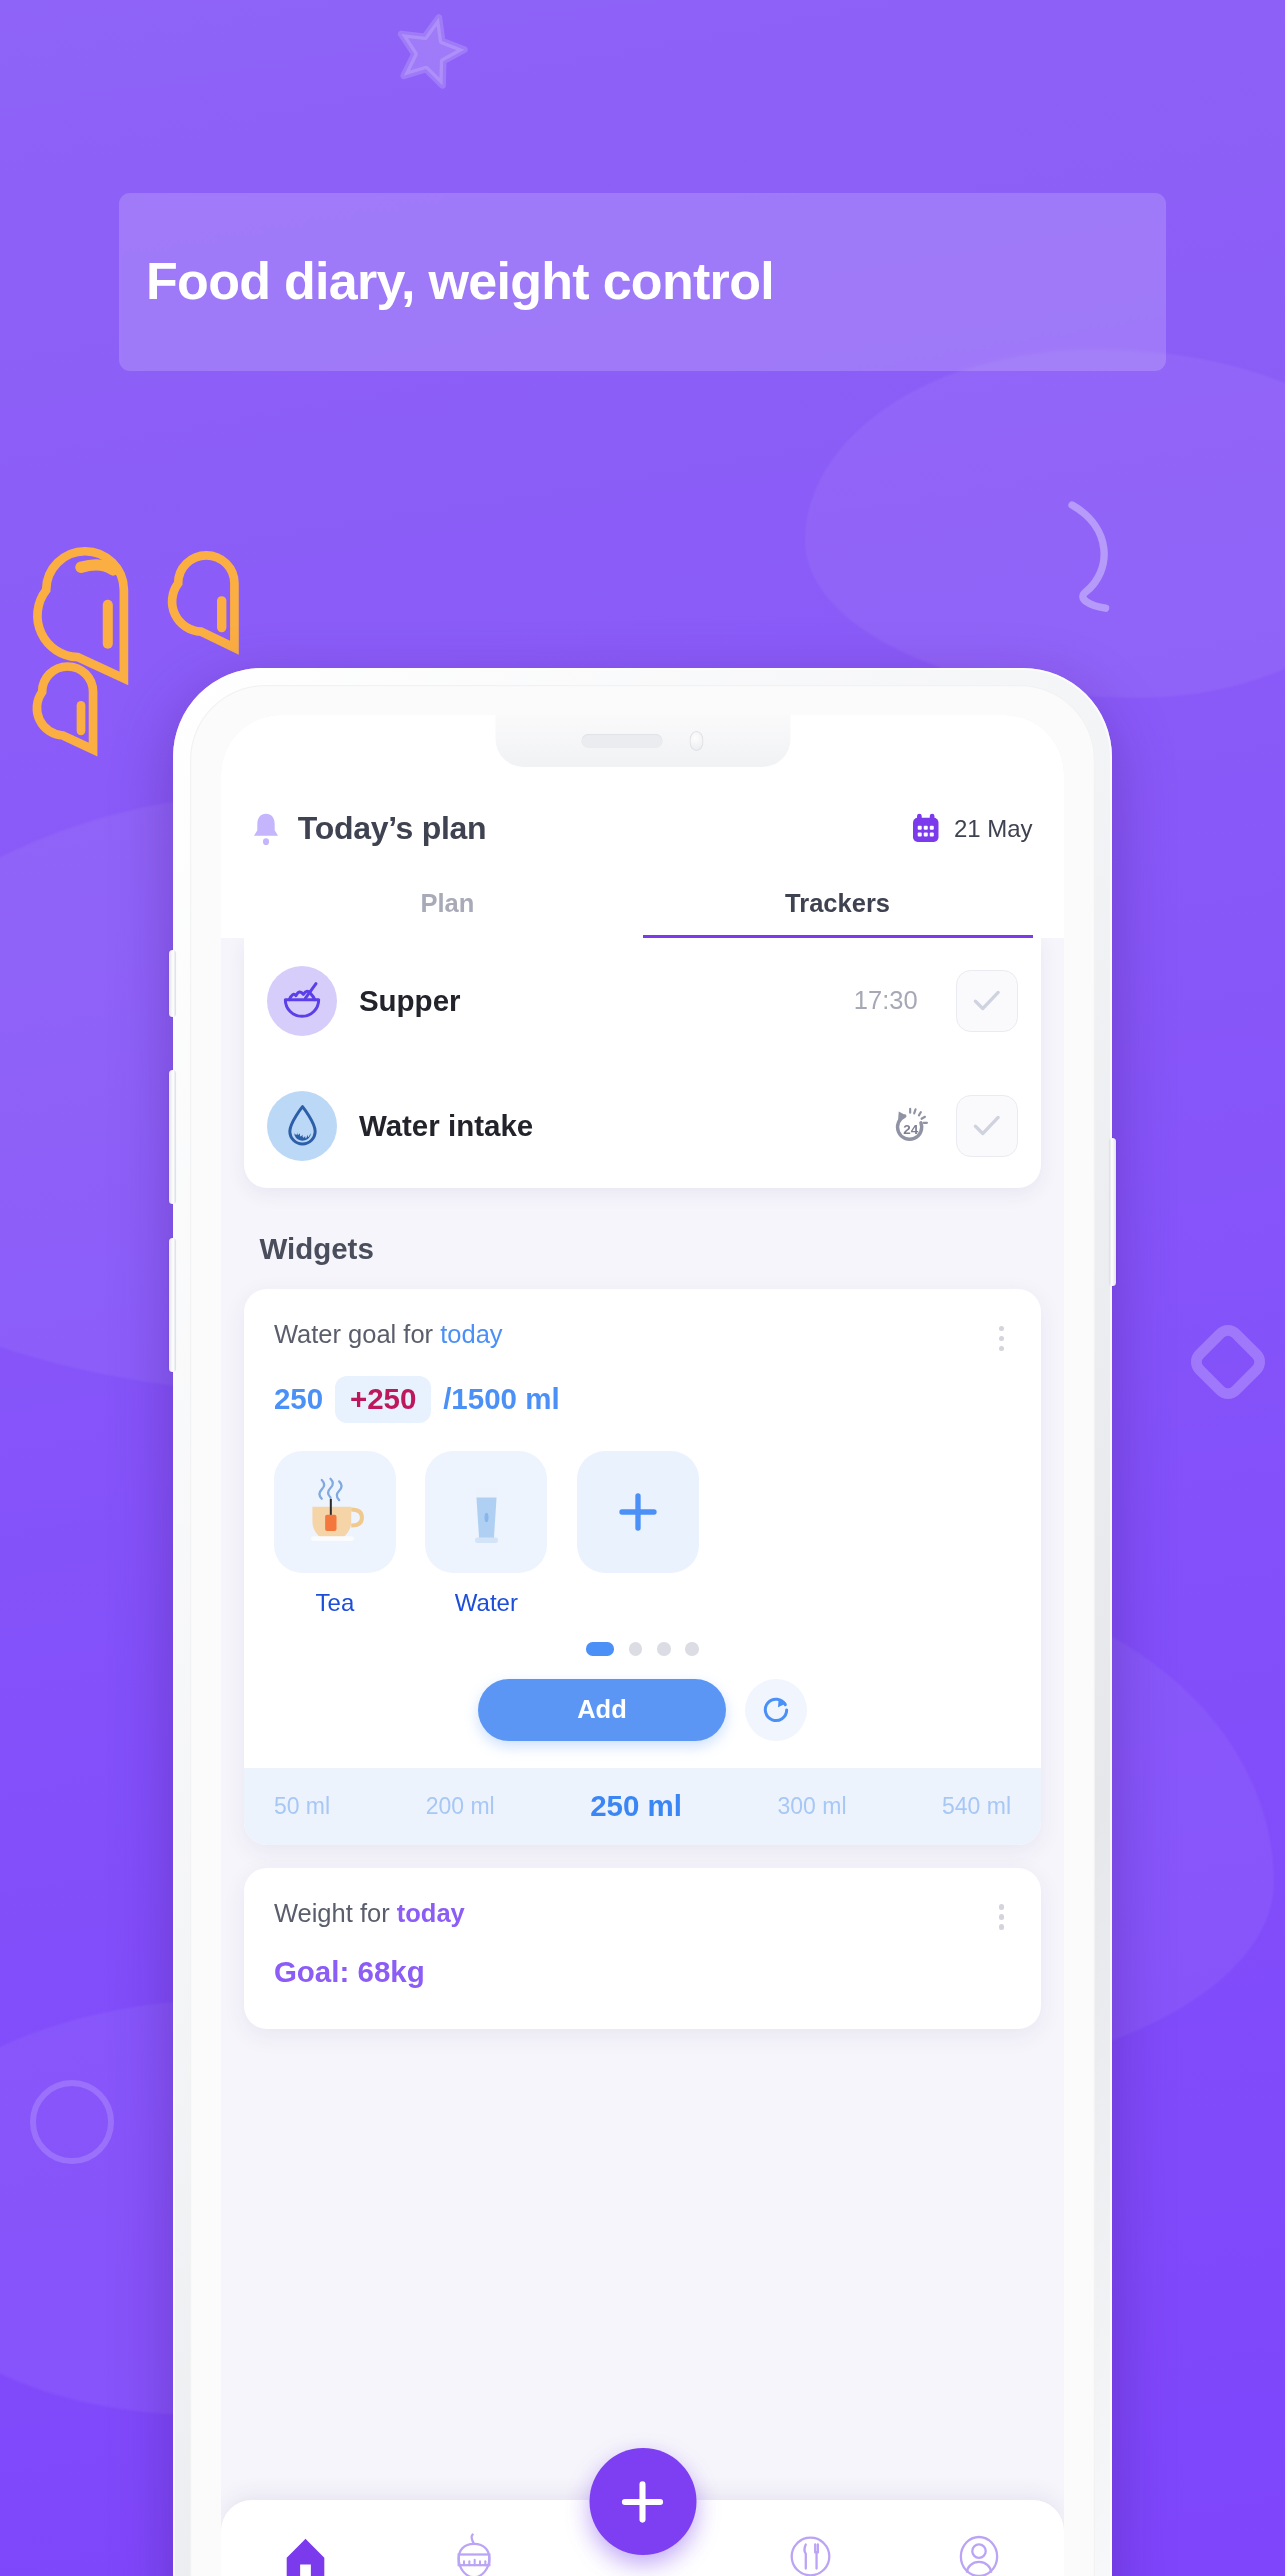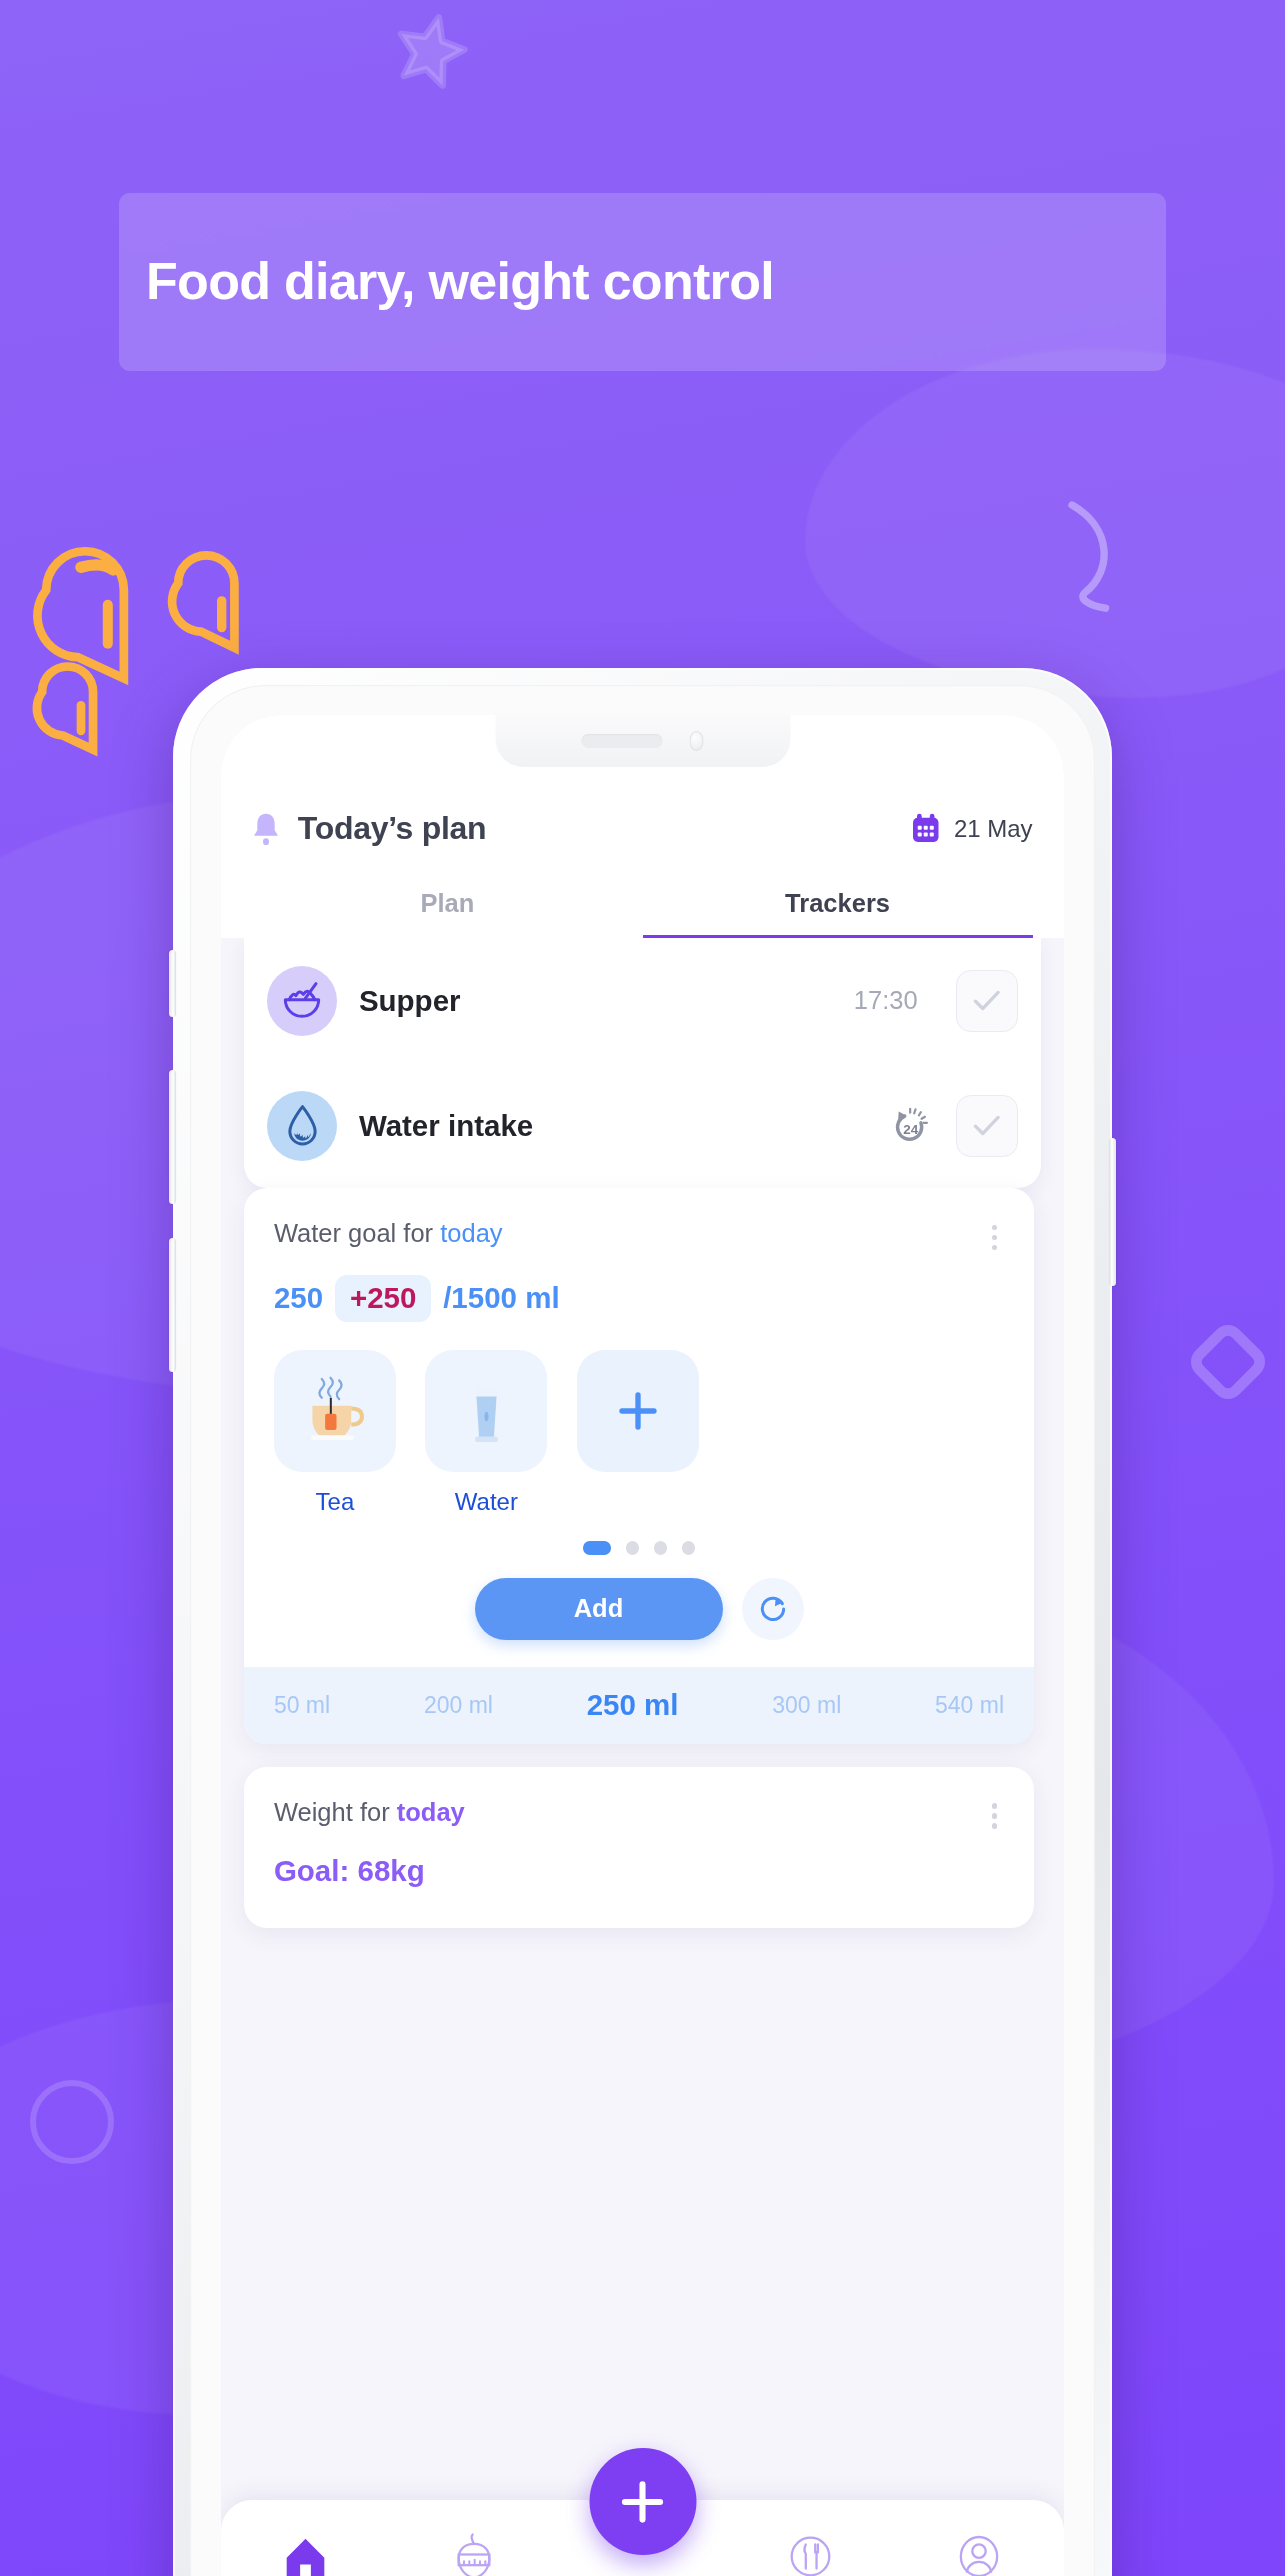--- a/index.html
+++ b/index.html
@@ -159,21 +159,21 @@
     display:flex; align-items:center; justify-content:center;
   }
 
   
   #widgets-title {
     font-size:29.5px; font-weight:700; color:#4A4D5C;
     margin:44px 0 23px 38px;
   }
 
   .widget-card {
-    background:#ffffff; margin:0 30px 23px 23px;
+    background:#ffffff; margin:0 23px 23px 23px;
     border-radius:23px;
     box-shadow:0 6.7px 23px rgba(60,40,120,0.07);
     overflow:hidden;
   }
   .widget-head {
     display:flex; align-items:flex-start; justify-content:space-between;
     padding:31px 29.5px 0 29.5px;
   }
   .widget-title { font-size:25.5px; color:#5A5D6B; }
   .widget-title .accent-blue { color:#4A90F7; }
@@ -390,20 +390,21 @@
               </div>
               <div class="check-btn">
                 <svg width="29.5" height="23" viewBox="0 0 44 34">
                   <path d="M5 18 L16 29 L39 5" stroke="#CFD3E0" stroke-width="5" fill="none" stroke-linecap="round" stroke-linejoin="round"></path>
                 </svg>
               </div>
             </div>
 
           </div>
 
+          <div id="widgets-title">Widgets</div>
 
           <div class="widget-card">
             <div class="widget-head">
               <div class="widget-title"><span>Water goal for </span><span class="accent-blue">today</span></div>
               <div class="kebab">
                   <i></i>
                   <i></i>
                   <i></i>
                 </div>
             </div>

